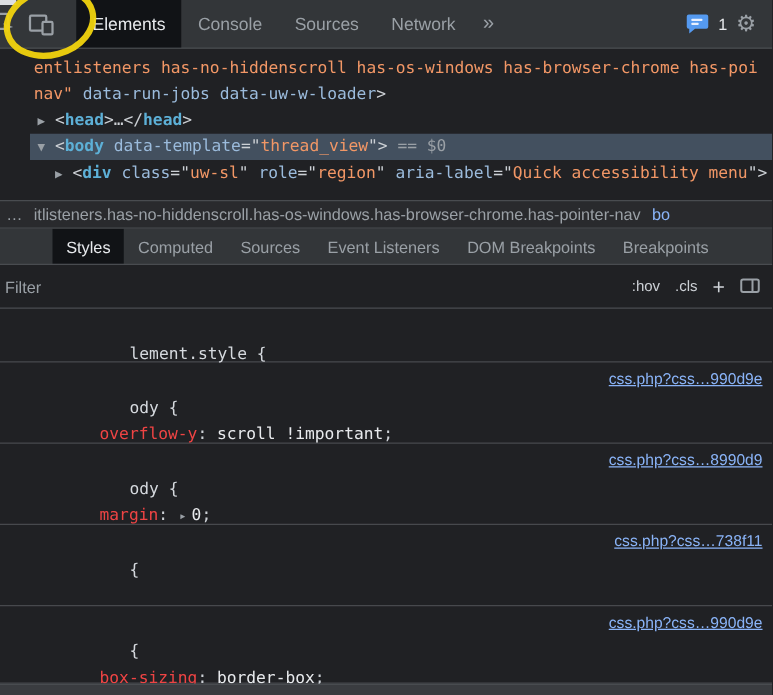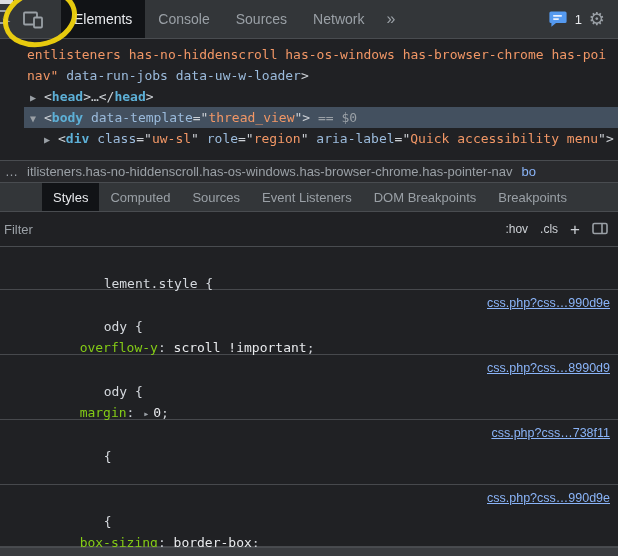--- a/index.html
+++ b/index.html
@@ -88,21 +88,21 @@
   .styles-panel { position:absolute; left:0; top:247px; width:100%; height:309px; overflow:hidden; font-size:13px; }
   .rule { position:relative; border-bottom:1px solid #47494d; padding:5px 0 0 3px; }
   .h43 { height:43px; } .h65 { height:65px; } .h62 { height:62px; }
   .rule-head { height:21px; line-height:21px; white-space:pre; }
   .sel { color:#d5d9de;margin-left:38px; }
   .css-link {
     position:absolute; right:8px; top:6px; font-family:"Liberation Sans", sans-serif;
     font-size:12.5px; color:#8ab4f8; text-decoration:underline; white-space:nowrap; cursor:pointer;
   }
   .prop-line { height:21px; line-height:21px; padding-left:14px; white-space:pre; }
-  .prop { color:#84cc16; }
+  .prop { color:#ef4444; }
   .prop::after { content:": "; color:#cdd1d6; }
   .pv { color:#e8eaed; }
   .pv::after { content:";"; color:#cdd1d6; }
   .expander { color:#9aa0a6; font-size:10px; padding:0 4px 0 1px; }
   .hscroll { position:absolute; left:0; bottom:0; width:100%; height:9px; background:#3a3c40; border-top:1px solid #494c50; }
 </style>
 </head>
 <body>
 
 <div class="screen">

